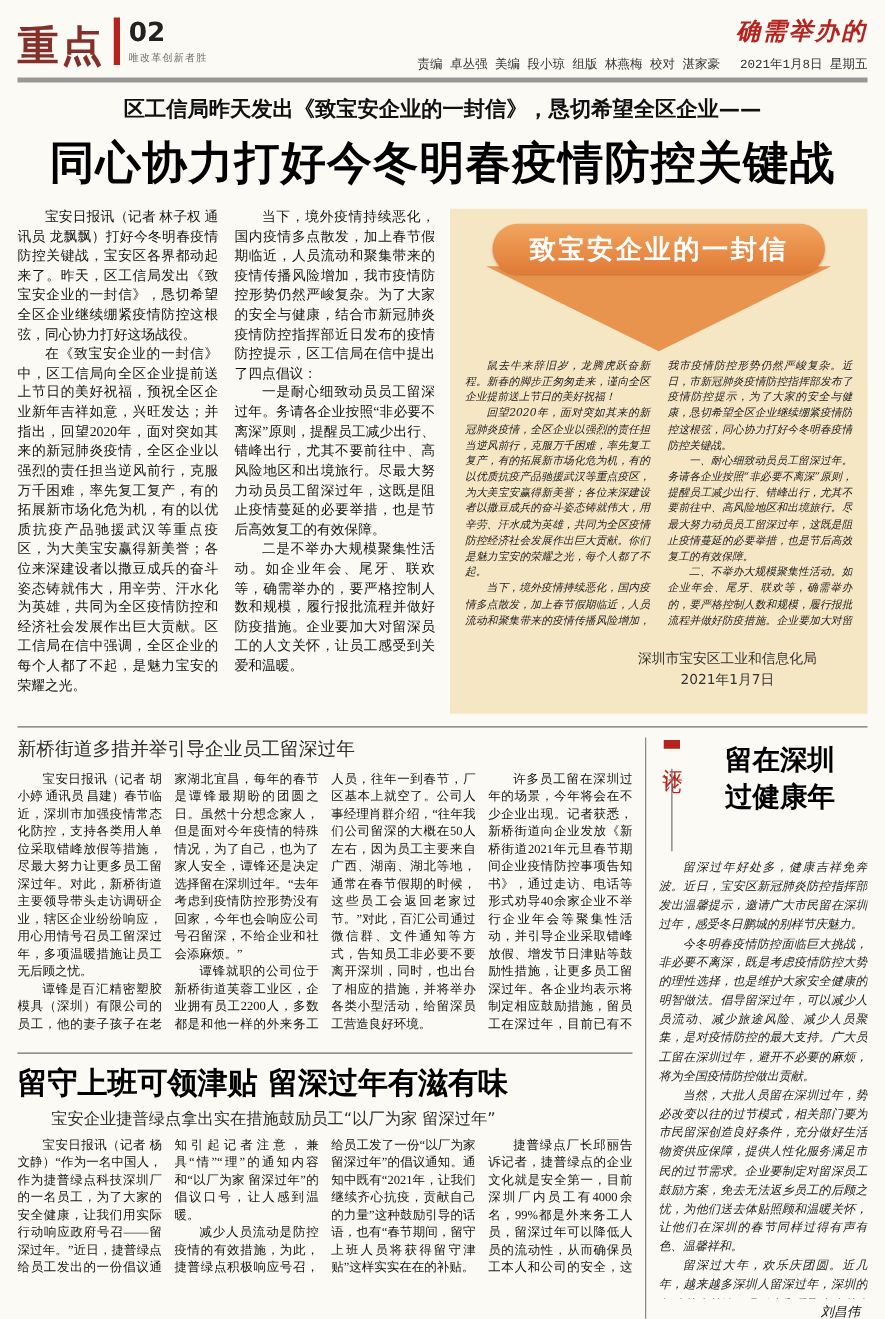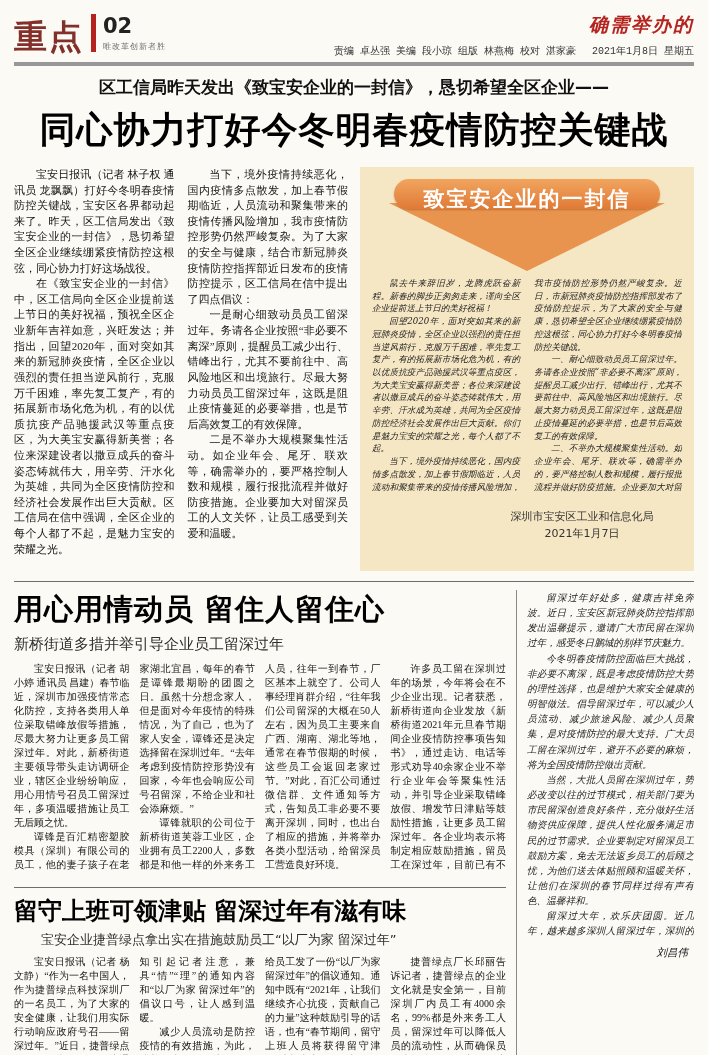--- a/index.html
+++ b/index.html
@@ -33,21 +33,21 @@
     column-count:2; column-gap:13px; column-fill:auto;
     font-size:11px; line-height:1.42; text-align:justify;
   }
   .lead-body p, .cols4 p, .comm-body p, .letter-cols p { margin:0; text-indent:2em; }
   
   .letter-box {
     width:334px; height:404px; background:var(--letter-bg,#f6e7c4);
     overflow:hidden; padding:10px 12px 8px; position:relative;
   }
   .banner {
-    position:relative; z-index:2; width:86%; height:30px; margin:2px auto 0;
+    position:relative; z-index:2; width:86%; height:40px; margin:2px auto 0;
     background:linear-gradient(180deg,#f1a55f 0%, var(--banner-orange,#e07a36) 100%);
     border-radius:22px; color:#fff; text-align:center;
     font-family:"DejaVu Sans",sans-serif; font-weight:bold; font-size:21px; line-height:40px; letter-spacing:2px;
     box-shadow:0 1px 2px rgba(120,60,10,.35);
   }
   .flap { width:0; height:0; margin:-6px auto 6px; border-left:138px solid transparent; border-right:138px solid transparent; border-top:68px solid #e8934e; }
   .letter-cols {
     height:224px; overflow:hidden; column-count:2; column-gap:14px; column-fill:auto;
     font-family:"DejaVu Serif",serif; font-style:italic;
     font-size:8.6px; line-height:1.48; text-align:justify; color:#1c1c1c;
@@ -139,21 +139,20 @@
       </aside>
     </div>
   </section>
 
   <hr class="mid-rule">
 
   <div class="bottom-row">
     <div class="bottom-left">
 
       <section>
-        <h2 class="art2-h">用心用情动员 留住人留住心</h2>
         <div class="subhead">新桥街道多措并举引导企业员工留深过年</div>
         <div class="cols4 art2-body">
           <p>宝安日报讯（记者 胡小婷 通讯员 昌建）春节临近，深圳市加强疫情常态化防控，支持各类用人单位采取错峰放假等措施，尽最大努力让更多员工留深过年。对此，新桥街道主要领导带头走访调研企业，辖区企业纷纷响应，用心用情号召员工留深过年，多项温暖措施让员工无后顾之忧。</p>
           <p>谭锋是百汇精密塑胶模具（深圳）有限公司的员工，他的妻子孩子在老家湖北宜昌，每年的春节是谭锋最期盼的团圆之日。虽然十分想念家人，但是面对今年疫情的特殊情况，为了自己，也为了家人安全，谭锋还是决定选择留在深圳过年。“去年考虑到疫情防控形势没有回家，今年也会响应公司号召留深，不给企业和社会添麻烦。”</p>
           <p>谭锋就职的公司位于新桥街道芙蓉工业区，企业拥有员工2200人，多数都是和他一样的外来务工人员，往年一到春节，厂区基本上就空了。公司人事经理肖群介绍，“往年我们公司留深的大概在50人左右，因为员工主要来自广西、湖南、湖北等地，通常在春节假期的时候，这些员工会返回老家过节。”对此，百汇公司通过微信群、文件通知等方式，告知员工非必要不要离开深圳，同时，也出台了相应的措施，并将举办各类小型活动，给留深员工营造良好环境。</p>
           <p>许多员工留在深圳过年的场景，今年将会在不少企业出现。记者获悉，新桥街道向企业发放《新桥街道2021年元旦春节期间企业疫情防控事项告知书》，通过走访、电话等形式劝导40余家企业不举行企业年会等聚集性活动，并引导企业采取错峰放假、增发节日津贴等鼓励性措施，让更多员工留深过年。各企业均表示将制定相应鼓励措施，留员工在深过年，目前已有不少企业明确了对留深员工的鼓励方案。同时，新桥街道办全力营造留深过节的良好氛围，通过开展元旦春节送温暖走访活动，为困难干部职工及时送上慰问品，发放困难补助金，把党和政府的温暖送到困难群众心坎上。</p>
         </div>
       </section>
 
       <section class="art3">
@@ -162,20 +161,31 @@
         <div class="cols4 art3-body">
           <p>宝安日报讯（记者 杨文静）“作为一名中国人，作为捷普绿点科技深圳厂的一名员工，为了大家的安全健康，让我们用实际行动响应政府号召——留深过年。”近日，捷普绿点给员工发出的一份倡议通知引起记者注意，兼具“情”“理”的通知内容和“以厂为家 留深过年”的倡议口号，让人感到温暖。</p>
           <p>减少人员流动是防控疫情的有效措施，为此，捷普绿点积极响应号召，给员工发了一份“以厂为家 留深过年”的倡议通知。通知中既有“2021年，让我们继续齐心抗疫，贡献自己的力量”这种鼓励引导的话语，也有“春节期间，留守上班人员将获得留守津贴”这样实实在在的补贴。</p>
           <p>捷普绿点厂长邱丽告诉记者，捷普绿点的企业文化就是安全第一，目前深圳厂内员工有4000余名，99%都是外来务工人员，留深过年可以降低人员的流动性，从而确保员工本人和公司的安全，这是多方共赢的好办法。为了让留深员工在春节期间也能感受到家的温暖和企业的关怀，该企业准备了“年货一条街”“春联DIY”“联欢晚会”等一系列活动，这些活动会分批错峰开展，减少人员聚集，让大家在感受新春氛围的同时又确保安全健康。此外，留守上班人员除了原本的薪资外，还能获得最高2000元的留守津贴，并有额外的年假调休等人性化的奖励。</p>
         </div>
       </section>
 
     </div>
 
     <aside class="commentary">
+      <div class="comm-head">
+        <div class="comm-label">
+          <span class="red-sq"></span>
+          <span class="comm-label-txt">评论</span>
+          <span class="comm-vline"></span>
+        </div>
+        <div class="comm-title">
+          <div>留在深圳</div>
+          <div>过健康年</div>
+        </div>
+      </div>
       <div class="comm-body">
         <p>留深过年好处多，健康吉祥免奔波。近日，宝安区新冠肺炎防控指挥部发出温馨提示，邀请广大市民留在深圳过年，感受冬日鹏城的别样节庆魅力。</p>
         <p>今冬明春疫情防控面临巨大挑战，非必要不离深，既是考虑疫情防控大势的理性选择，也是维护大家安全健康的明智做法。倡导留深过年，可以减少人员流动、减少旅途风险、减少人员聚集，是对疫情防控的最大支持。广大员工留在深圳过年，避开不必要的麻烦，将为全国疫情防控做出贡献。</p>
         <p>当然，大批人员留在深圳过年，势必改变以往的过节模式，相关部门要为市民留深创造良好条件，充分做好生活物资供应保障，提供人性化服务满足市民的过节需求。企业要制定对留深员工鼓励方案，免去无法返乡员工的后顾之忧，为他们送去体贴照顾和温暖关怀，让他们在深圳的春节同样过得有声有色、温馨祥和。</p>
         <p>留深过大年，欢乐庆团圆。近几年，越来越多深圳人留深过年，深圳的年味越来越浓，吸引力和凝聚力也越来越强，相信广大员工留在深圳一样能收获精彩的春节假期。今年春节，希望更多市民在权衡利弊后选择留在深圳，感受不同以往的深圳年味和城市温度，度过一个幸福年、安全年、健康年！</p>
       </div>
       <div class="comm-byline">刘昌伟</div>
     </aside>
   </div>
 

